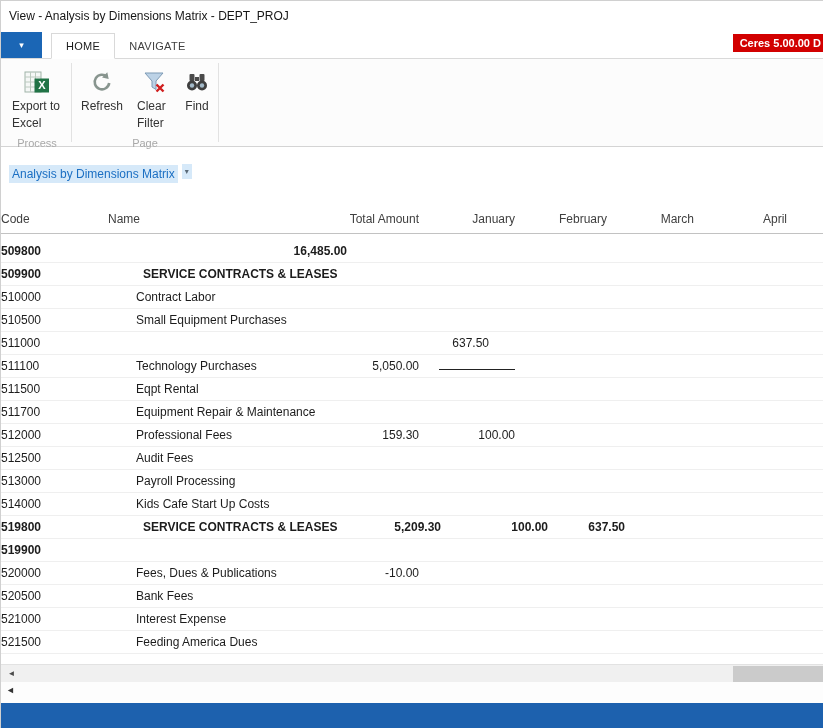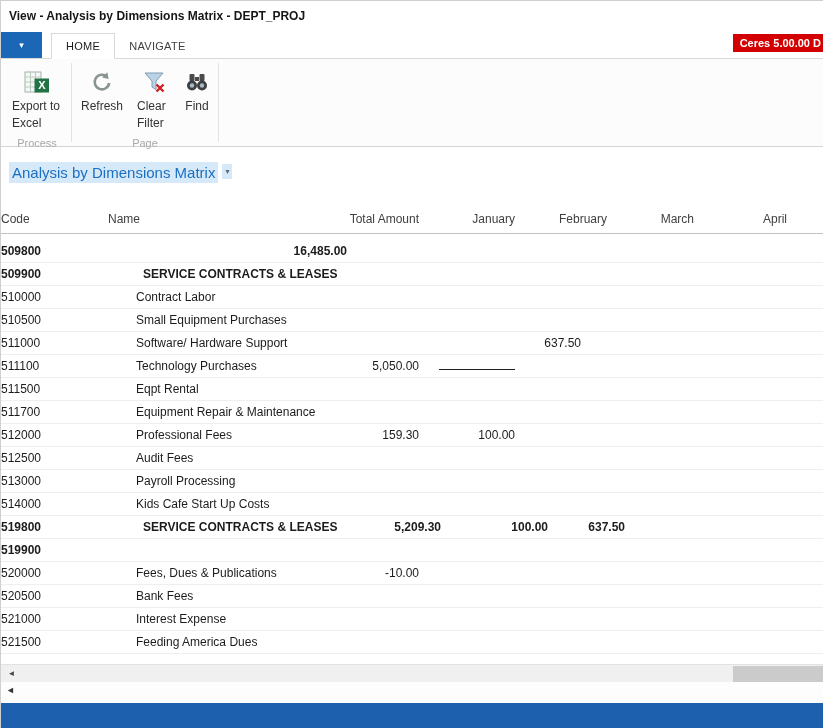--- a/index.html
+++ b/index.html
@@ -5,21 +5,21 @@
   * { box-sizing: border-box; margin: 0; padding: 0; }
   body { margin: 0; background: #e8e8e8; }
   .window {
     width: 823px; height: 728px; position: relative; overflow: hidden;
     background: #fff; border-left: 1px solid #d0d0d0; border-top: 1px solid #d0d0d0;
     font-family: "Liberation Sans", sans-serif;
     display: flex; flex-direction: column;
   }
   
   .titlebar { height: 30px; flex: 0 0 auto; display: flex; align-items: center;
-    padding-left: 8px; font-size: 12px; font-weight: 700; color: #161616; }
+    padding-left: 8px; font-size: 12px; font-weight: 400; color: #161616; }
   
   .tabrow { height: 28px; flex: 0 0 auto; display: flex; align-items: flex-end;
     position: relative; border-bottom: 1px solid #d9d9d9; }
   .appmenu { width: 41px; height: 26px; background: #1b66b5; display: flex;
     align-items: center; justify-content: center; margin-right: 9px; cursor: pointer; }
   .appmenu .chev { color: #fff; font-size: 9px; line-height: 1; }
   .tab { padding: 6px 14px 6px; font-size: 11px; color: #404040; cursor: pointer;
     letter-spacing: .3px; }
   .tab.active { background: #fff; border: 1px solid #d9d9d9; border-bottom: 1px solid #fff;
     margin-bottom: -1px; color: #1a1a1a; }
@@ -34,21 +34,21 @@
     padding: 3px 7px; cursor: pointer; }
   .ricon { height: 27px; display: flex; align-items: center; justify-content: center;
     margin-bottom: 3px; }
   .rlabel { font-size: 12px; color: #333; line-height: 17px; }
   .rlabel.w50 { max-width: 50px; }
   .rlabel.w34 { max-width: 34px; }
   .rgrouplabel { font-size: 11px; color: #a8a8a8; text-align: center; padding: 2px 0 5px; }
   .rsep { width: 1px; background: #e2e2e2; margin: 4px 2px; }
   
   .pagerow { flex: 0 0 auto; padding: 17px 0 0 8px; height: 44px; }
-  .pagetitle { font-size: 15px; color: #1b6fc3; background: #d6e9f9; padding: 2px 3px; }
+  .pagetitle { font-size: 12px; color: #1b6fc3; background: #d6e9f9; padding: 2px 3px; }
   .pgdd { display: inline-block; background: #d6e9f9; color: #5a6a78; font-size: 8px;
     margin-left: 4px; padding: 3px 3px; vertical-align: top; cursor: pointer; }
   
   .thead, .trow { display: grid;
     grid-template-columns: 107px 230px 83px 96px 92px 87px 93px 1fr;
     align-items: center; }
   .thead { flex: 0 0 auto; height: 30px; margin-top: 13px; border-bottom: 1px solid #c2c2c2;
     color: #404040; font-size: 12px; }
   .tbody { flex: 1 1 auto; padding-top: 6px; overflow: hidden; }
   .trow { height: 23px; border-bottom: 1px solid #efefef; font-size: 12px;
@@ -200,21 +200,20 @@
         <span class="tc tc-name">Small Equipment Purchases</span>
         <span class="tc num"></span>
         <span class="tc num"></span>
         <span class="tc num tc-feb"></span>
         <span class="tc num"></span>
         <span class="tc num"></span>
         <span></span>
       </div>
       <div class="trow">
         <span class="tc tc-code">511000</span>
-        <span class="tc tc-name">Software/ Hardware Support</span>
         <span class="tc num"></span>
         <span class="tc num"></span>
         <span class="tc num tc-feb">637.50</span>
         <span class="tc num"></span>
         <span class="tc num"></span>
         <span></span>
       </div>
       <div class="trow">
         <span class="tc tc-code">511100</span>
         <span class="tc tc-name">Technology Purchases</span>

